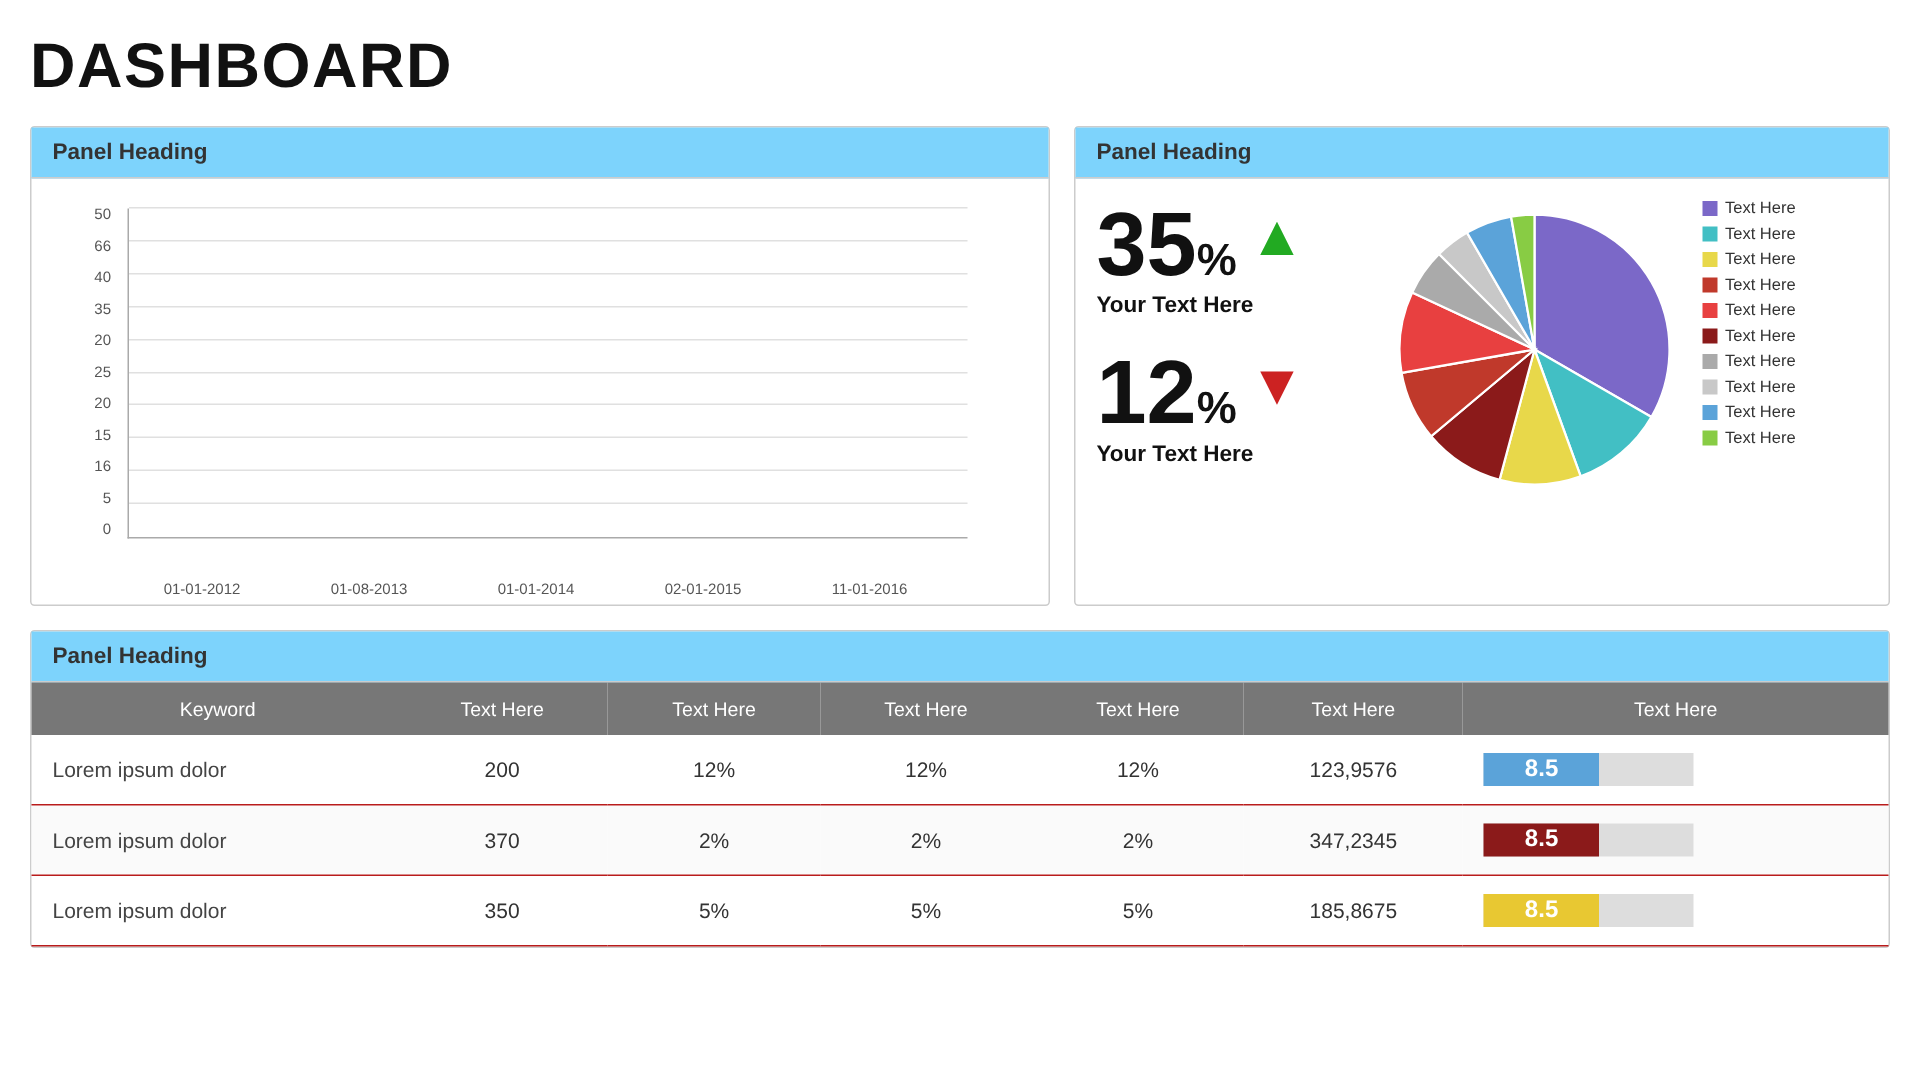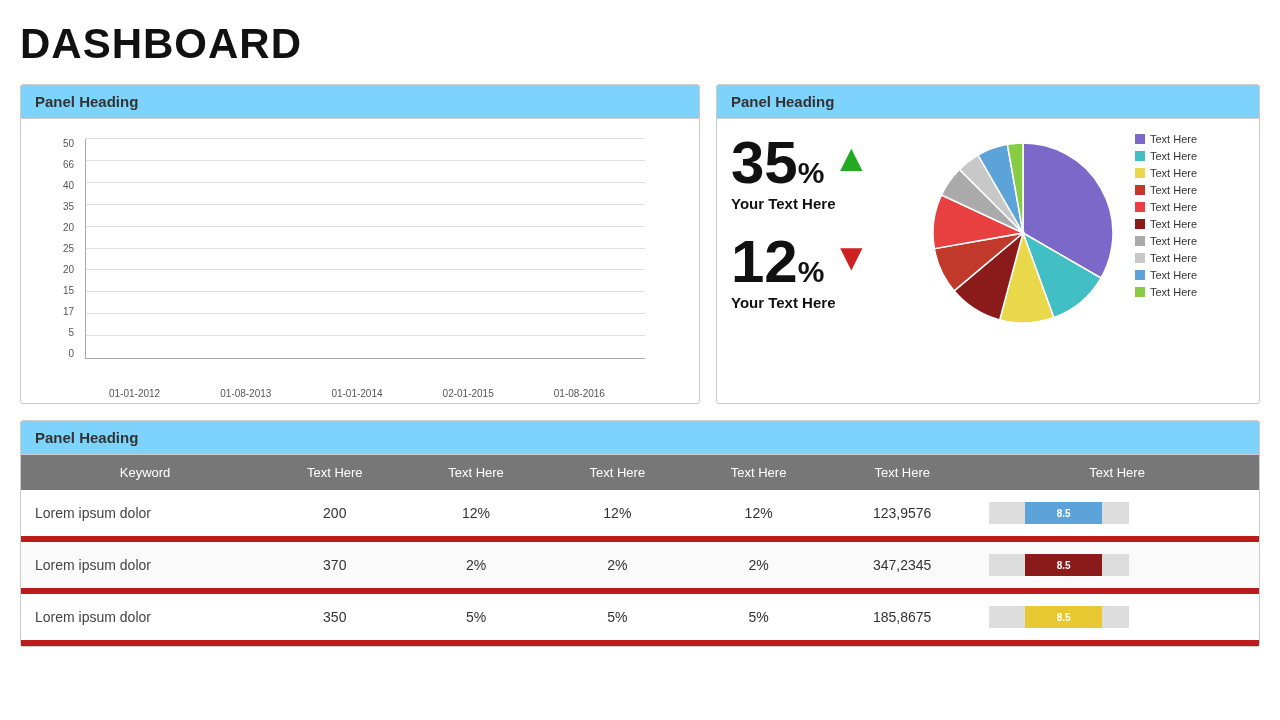--- a/index.html
+++ b/index.html
@@ -183,21 +183,21 @@
       font-weight: normal;
       font-size: 13px;
     }
     .data-table th:first-child {
       text-align: center;
       padding-left: 19px;
     }
     .data-table td {
       padding: 12px 14px;
       text-align: center;
-      border-bottom: 6px solid #b91c1c;
+      border-bottom: 1px solid #b91c1c;
       color: #333;
     }
     .data-table td:first-child {
       text-align: left;
       color: #444;
     }
     .data-table tr:nth-child(even) td {
       background: #fafafa;
     }
     .progress-bar-container {
@@ -205,42 +205,41 @@
       height: 22px;
       background: #ddd;
       position: relative;
     }
     .progress-bar-fill {
       height: 100%;
       display: flex;
       align-items: center;
       justify-content: center;
       color: #fff;
-      font-size: 10px;
+      font-size: 16px;
       font-weight: bold;
       min-width: 50px;
-      margin-left: 36px;
     }
   </style>
 </head>
 <body>
 
 <h1 class="page-title">DASHBOARD</h1>
 
 <div class="top-row">
 
   <div class="panel bar-chart-panel">
     <div class="panel-header">Panel Heading</div>
     <div class="panel-body" style="padding:10px 14px 4px 14px;">
       <div class="chart-container">
 
         <div class="y-labels">
           <span class="y-label">0</span>
           <span class="y-label">5</span>
-          <span class="y-label">17</span>
+          <span class="y-label">16</span>
           <span class="y-label">15</span>
           <span class="y-label">20</span>
           <span class="y-label">25</span>
           <span class="y-label">20</span>
           <span class="y-label">35</span>
           <span class="y-label">40</span>
           <span class="y-label">66</span>
           <span class="y-label">50</span>
         </div>
 
@@ -291,21 +290,21 @@
                 <div class="bar" style="height: 26%; background-color: rgb(192, 57, 43);"></div>
               </div>
             </div>
         </div>
 
         <div class="x-labels">
           <span class="x-label">01-01-2012</span>
           <span class="x-label">01-08-2013</span>
           <span class="x-label">01-01-2014</span>
           <span class="x-label">02-01-2015</span>
-          <span class="x-label">01-08-2016</span>
+          <span class="x-label">11-01-2016</span>
         </div>
       </div>
     </div>
   </div>
 
   <div class="panel pie-chart-panel">
     <div class="panel-header">Panel Heading</div>
     <div class="pie-panel-body">
 
       <div class="stats-section">

